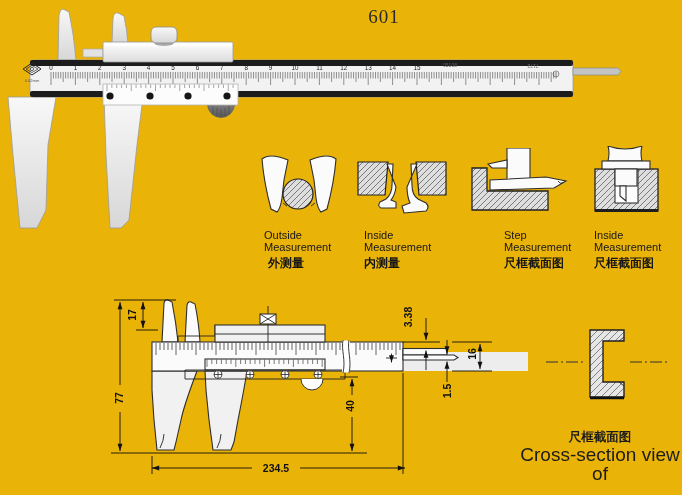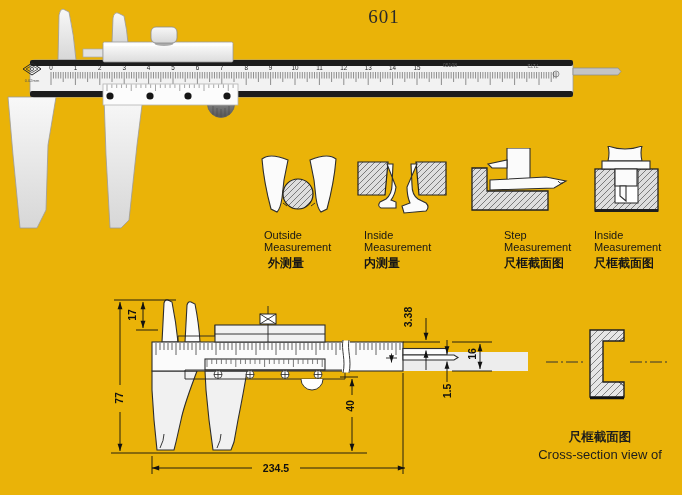--- a/index.html
+++ b/index.html
@@ -6,21 +6,21 @@
   #page{position:relative;width:682px;height:495px;background:#eab308;overflow:hidden;
         font-family:"Liberation Sans",sans-serif;}
   .abs{position:absolute;}
   #title{left:352px;top:6px;width:64px;text-align:center;
          font-family:"Liberation Serif",serif;font-size:19px;color:#2a2a2a;letter-spacing:1px;}
   .mblock{top:229px;color:#161616;}
   .men{font-weight:normal;font-size:11px;line-height:12px;}
   .mzh{font-weight:bold;font-size:12px;line-height:14px;margin-top:3px;}
   #csCaption{left:518px;top:413px;width:164px;text-align:center;color:#1c1c1c;margin-top:16px;}
   #csZh{font-weight:bold;font-size:12.5px;line-height:16px;}
-  .csEn{font-size:13px;line-height:19px;}
+  .csEn{font-size:19px;line-height:19px;}
   svg{display:block;}
   text{font-family:"Liberation Sans",sans-serif;}
   .dim{font-size:10.5px;font-weight:bold;fill:#101010;}
   .thin{stroke:#222;stroke-width:0.9;fill:none;}
   .part{fill:#fbfbfb;stroke:#2e2e2e;stroke-width:1.1;}
   .part2{fill:#f1f1f1;stroke:#2e2e2e;stroke-width:1.1;}
 </style>
 </head>
 <body>
 

